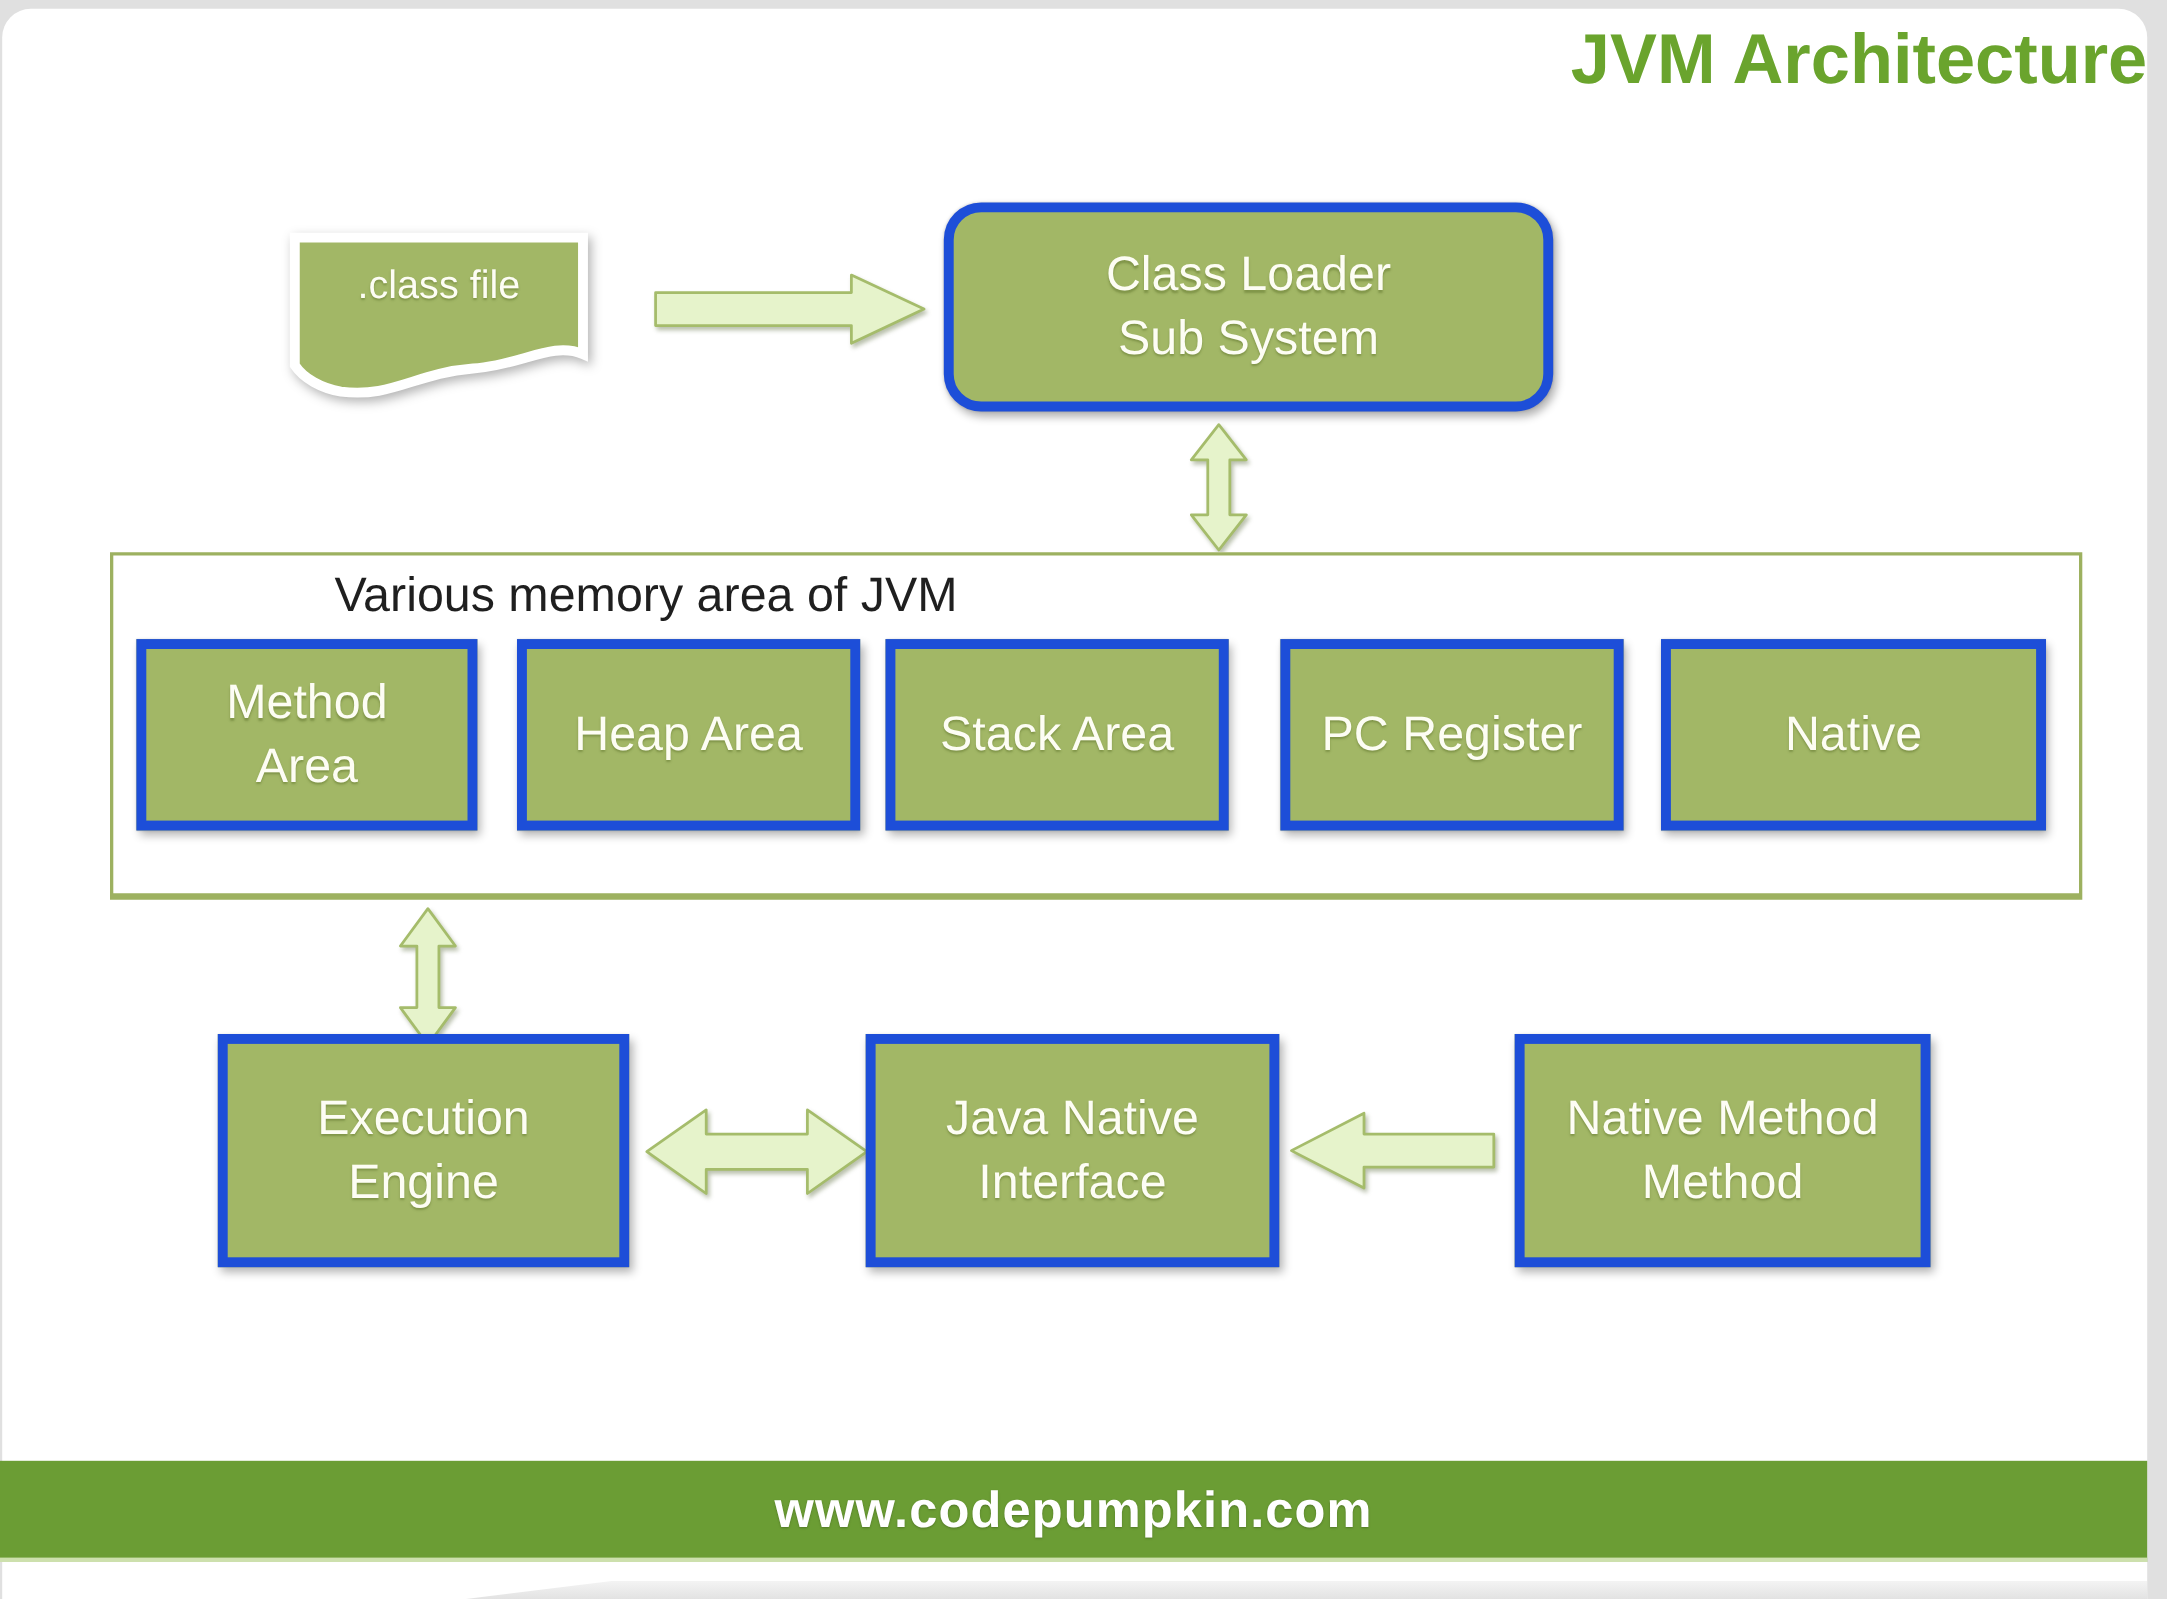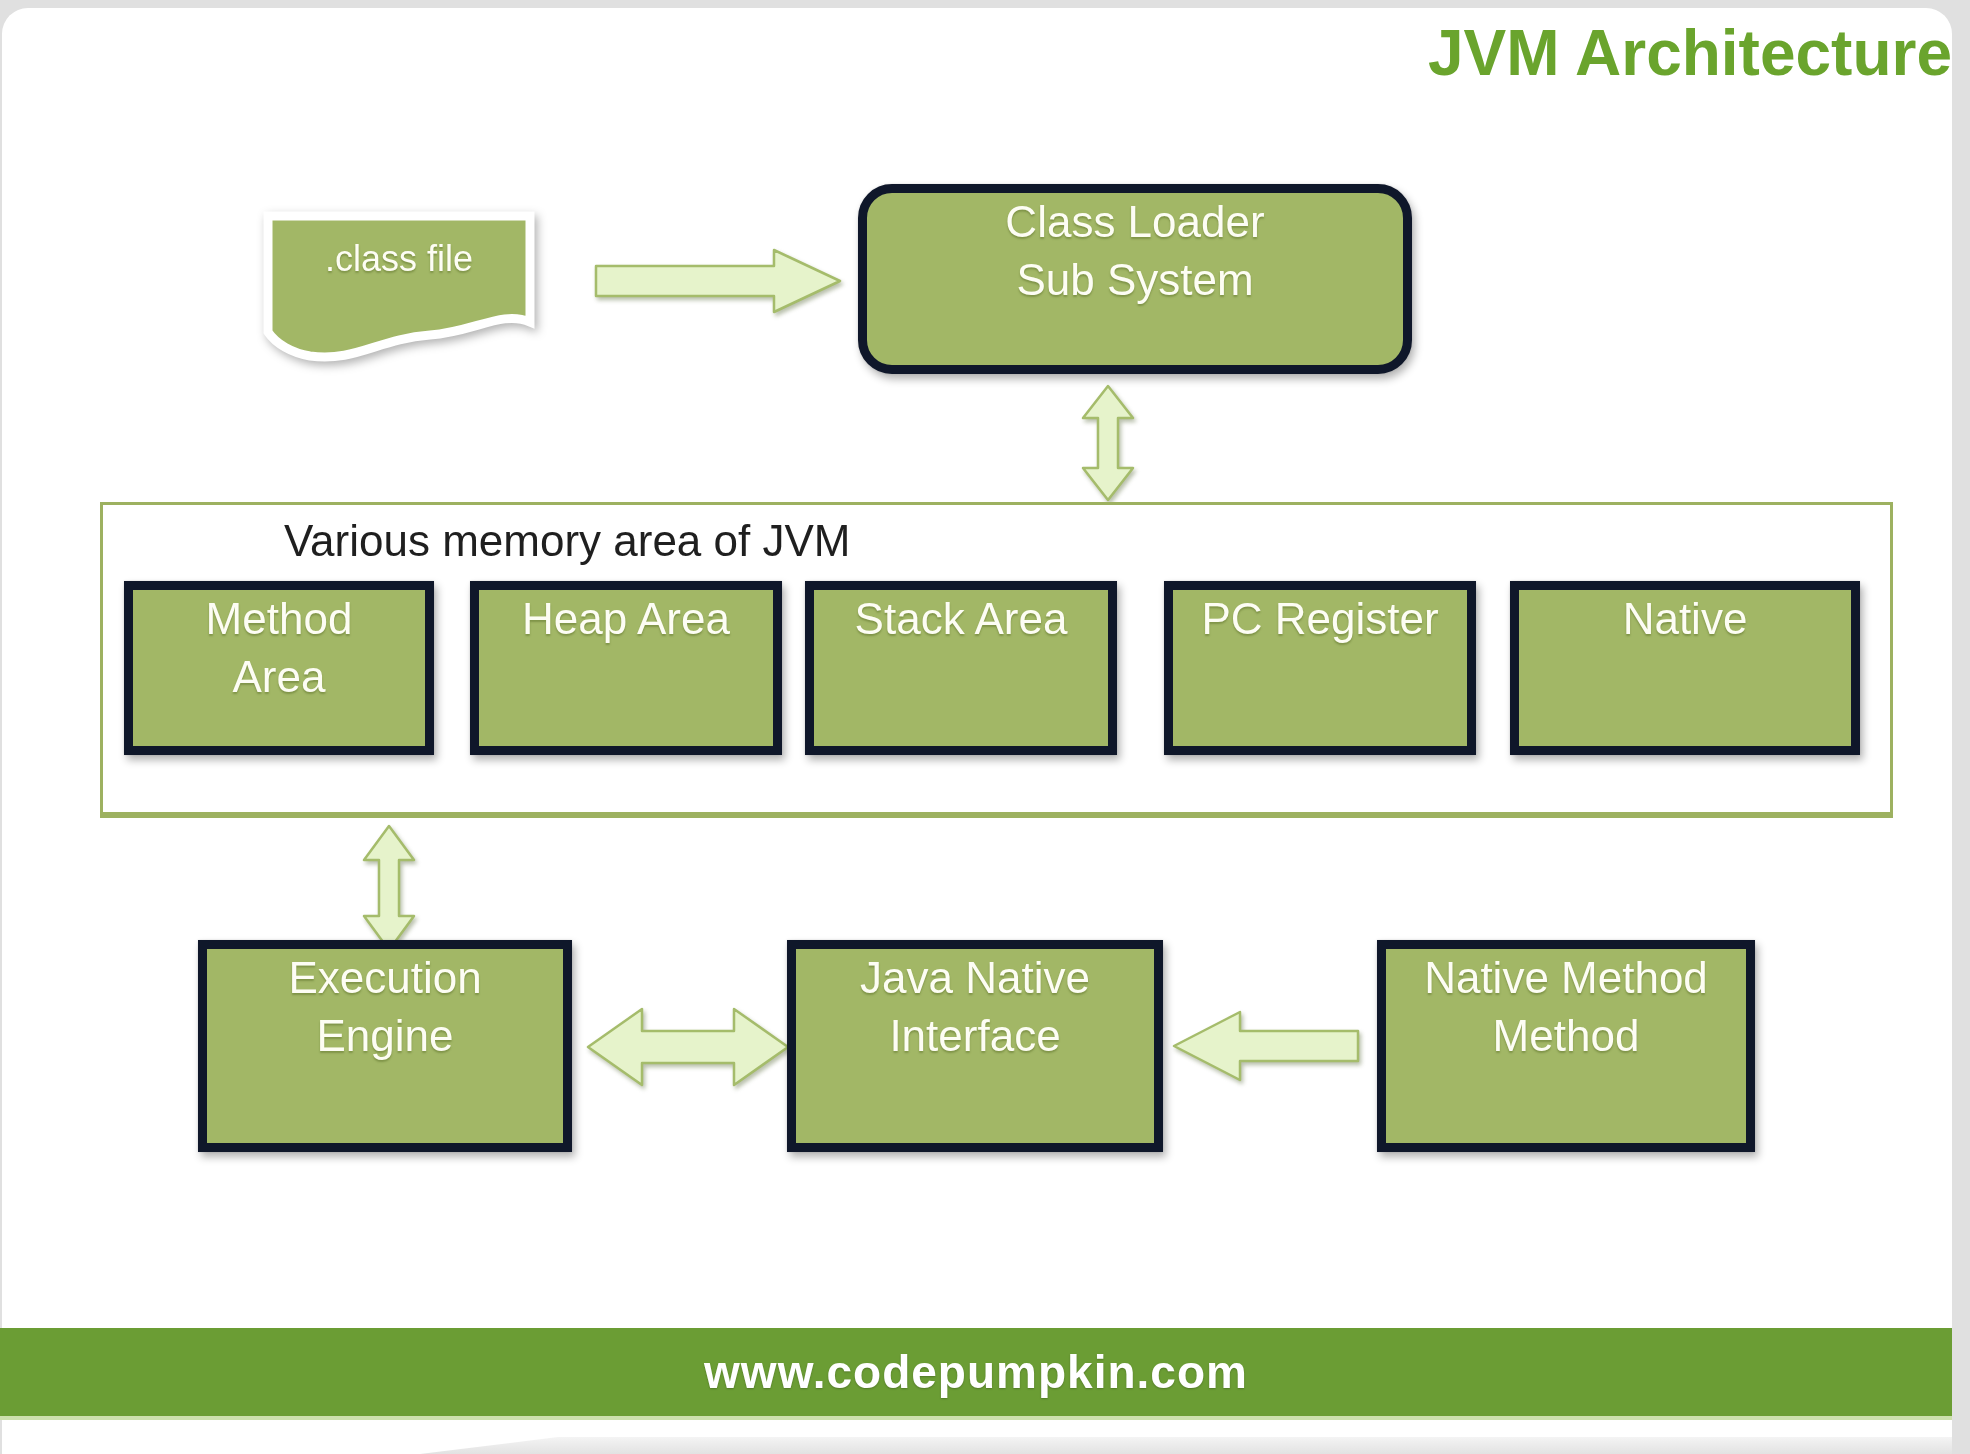--- a/index.html
+++ b/index.html
@@ -16,38 +16,38 @@
   .page-title{
     position:absolute;left:0;top:16px;width:1952px;
     text-align:right;font-size:64px;font-weight:bold;
     color:var(--title-green,#6aa42d);
     letter-spacing:0px;
   }
   
   .node{
     position:absolute;box-sizing:border-box;
     background:var(--box-green,#a2b766);
-    border:9px solid #0f172a;
+    border:9px solid #1d4ed8;
     box-shadow:3px 5px 8px rgba(0,0,0,.30), 0 0 2px rgba(0,0,0,.12);
-    display:flex;flex-direction:column;align-items:center;
+    display:flex;flex-direction:column;align-items:center;justify-content:center;
     color:var(--box-text,#fdfdf4);
     font-size:44px;line-height:58px;text-align:center;
     text-shadow:0 2px 2px rgba(85,105,35,.45);
   }
   .node .line{display:block;}
   .rounded{border-radius:34px;}
   
   .mem-container{
     position:absolute;left:100px;top:502px;width:1793px;height:316px;
     box-sizing:border-box;background:#fff;
     border:3px solid var(--border-green,#9db160);
     border-bottom-width:6px;
   }
   .mem-label{
-    position:absolute;left:284px;top:516px;
+    position:absolute;left:304px;top:516px;
     font-size:44px;color:var(--label-text,#1f1f1f);
   }
   
   svg.connector{position:absolute;overflow:visible;
     filter:drop-shadow(2px 3px 2px rgba(100,115,70,.45));}
   svg.connector polygon, svg.connector path.arrowbody{
     fill:var(--arrow-fill,#e6f3cb);
     stroke:var(--arrow-stroke,#a5bc6b);
     stroke-width:2.5;stroke-linejoin:round;
   }

